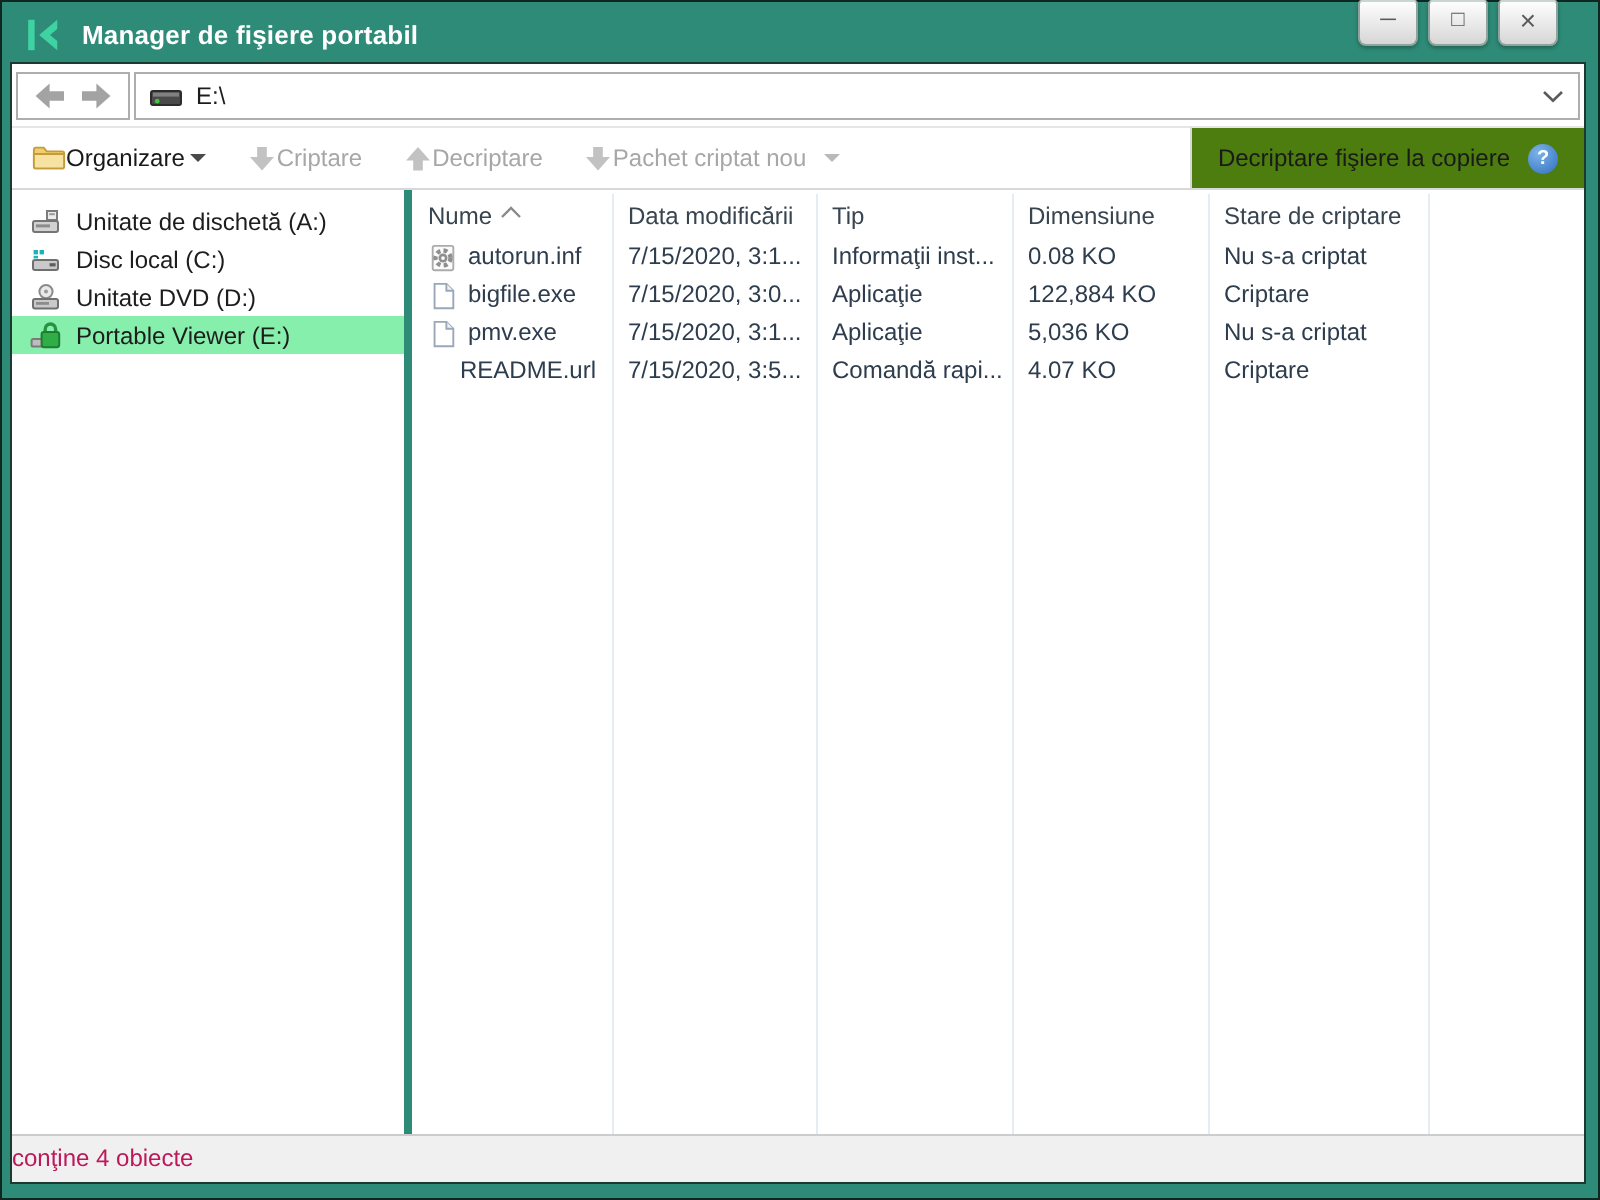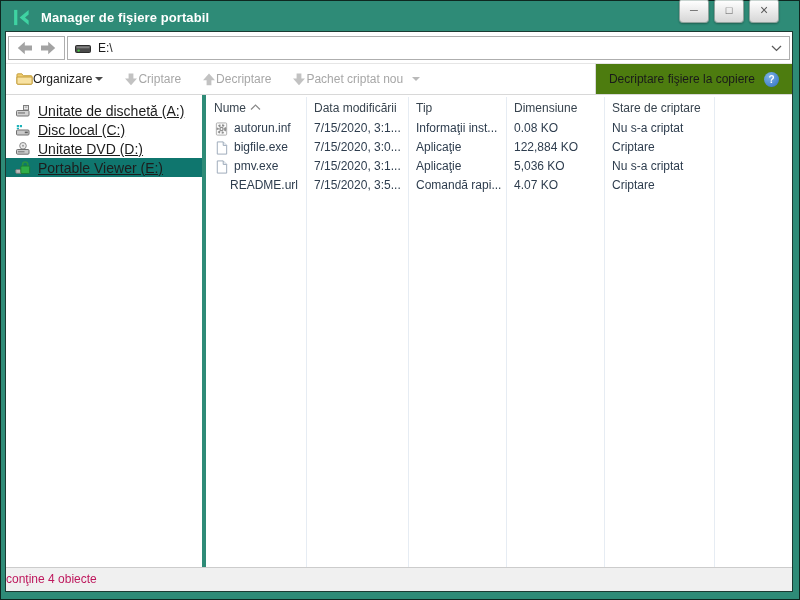--- a/index.html
+++ b/index.html
@@ -41,22 +41,22 @@
   .caret.dim{border-top-color:#b9b9b9;margin-left:9px;}
   .toolbar-right{position:absolute;right:0;top:31px;height:32px;box-sizing:border-box;background:#4d7c0f;
                  border-top:1px solid #e6e6e6;border-bottom:1px solid #d8d8d8;border-left:1px solid #d8d8d8;
                  display:flex;align-items:center;gap:9px;padding:0 13px;font-size:12px;color:#1a1a1a;white-space:nowrap;}
   .help-icon{width:15px;height:15px;border-radius:50%;background:radial-gradient(circle at 35% 30%,#7db3e8,#2f6fc0);
              color:#fff;font-weight:bold;font-size:10px;line-height:15px;text-align:center;}
 
   
   .main{position:absolute;top:63px;left:0;right:0;bottom:24px;background:#fff;}
   .sidebar{position:absolute;left:0;top:0;width:196px;height:100%;background:#fff;padding-top:6px;box-sizing:border-box;}
-  .snav-item{height:19px;display:flex;align-items:center;gap:7px;padding-left:9px;font-size:14px;color:#1d1d1d;white-space:nowrap;text-decoration:underline;}
-  .snav-item.selected{background:#0f766e;}
+  .snav-item{height:19px;display:flex;align-items:center;gap:7px;padding-left:9px;font-size:12px;color:#1d1d1d;white-space:nowrap;}
+  .snav-item.selected{background:#86efac;}
   .snav-item .ic{width:16px;height:16px;flex:0 0 16px;}
   .splitter{position:absolute;left:196px;top:0;width:4px;height:100%;background:#2e8b77;}
 
   .filearea{position:absolute;left:200px;right:0;top:0;bottom:0;background:#fff;}
   .colsep{position:absolute;top:2px;bottom:0;width:1px;background:#e6ecf3;}
   .header{position:absolute;top:0;left:0;right:0;height:24px;}
   .hcell{position:absolute;top:0;height:24px;line-height:26px;font-size:12px;color:#38444f;
          padding-left:8px;box-sizing:border-box;white-space:nowrap;overflow:hidden;}
   .sort-chevron{position:absolute;left:44px;top:1px;}
   .rows{position:absolute;top:24px;left:0;right:0;}

